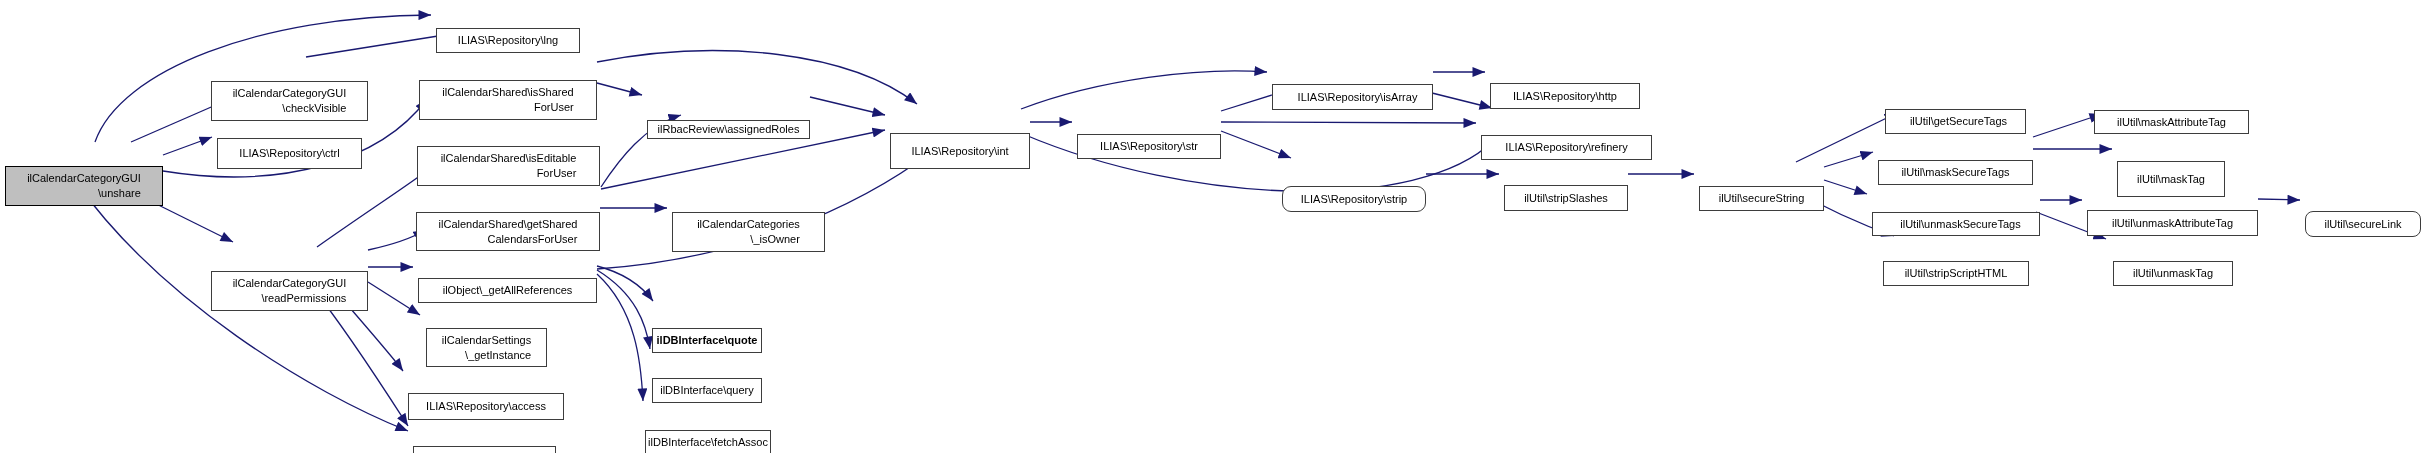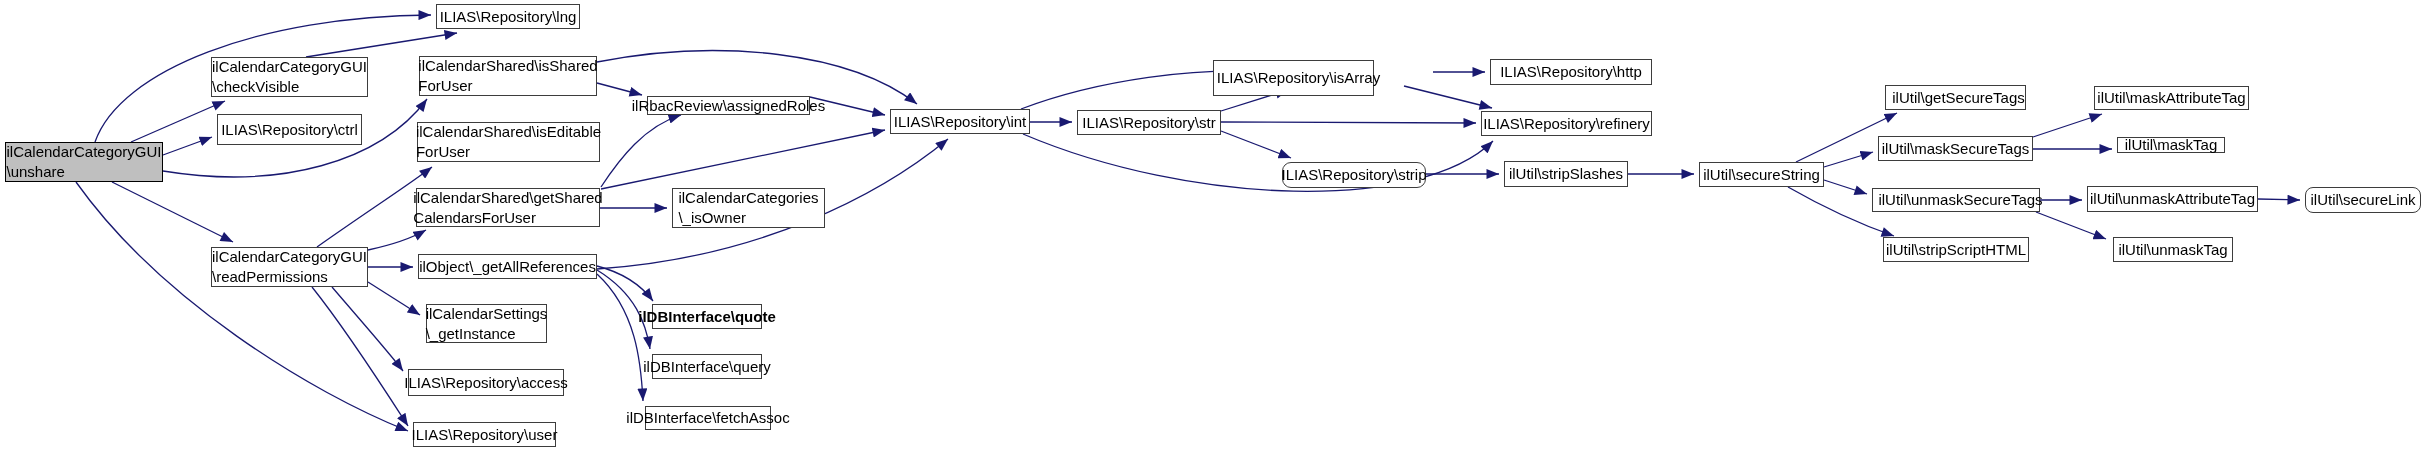--- a/index.html
+++ b/index.html
@@ -1,23 +1,23 @@
 <!DOCTYPE html>
 <html><head>
 <meta charset="utf-8">
 <style>
   html,body{margin:0;padding:0;background:#ffffff;}
   .canvas{position:relative;width:2425px;height:453px;background:#ffffff;overflow:hidden;
           font-family:"Liberation Sans",sans-serif;}
   .edge-layer{position:absolute;left:0;top:0;width:2425px;height:453px;}
   .edge{fill:none;stroke:#191970;stroke-width:1.3px;}
   .node{position:absolute;display:flex;align-items:center;justify-content:center;
-        text-align:left;white-space:pre-line;box-sizing:border-box;
-        font-size:15px;line-height:1.32;color:#000000;
-        background:#ffffff;border:1px solid #3d3d3d;padding:0 2px;cursor:pointer;}
+        text-align:right;white-space:pre-line;box-sizing:border-box;
+        font-size:11px;line-height:1.32;color:#000000;
+        background:#ffffff;border:1px solid #3d3d3d;padding:0 2px;cursor:pointer;margin-top:24px;}
   .node.highlight{background:#bfbfbf;border:1px solid #000000;cursor:default;}
 </style>
 </head>
 <body>
 
 <div class="canvas">
   <svg class="edge-layer" id="edge-layer" width="2425" height="453" viewBox="0 0 2425 453">
     <defs>
       <marker id="arrow" viewBox="0 0 10 8" refX="10" refY="4" markerUnits="userSpaceOnUse" markerWidth="13" markerHeight="10" orient="auto">
         <path d="M0,0 L10,4 L0,8 z" fill="#191970"></path>
@@ -85,31 +85,31 @@
       <div class="node" style="left: 672px; top: 188px; width: 153px; height: 40px;">ilCalendarCategories
 \_isOwner</div>
       <div class="node" style="left: 418px; top: 254px; width: 179px; height: 25px;">ilObject\_getAllReferences</div>
       <div class="node" style="left: 426px; top: 304px; width: 121px; height: 39px;">ilCalendarSettings
 \_getInstance</div>
       <div class="node" style="left: 408px; top: 369px; width: 156px; height: 27px;">ILIAS\Repository\access</div>
       <div class="node" style="left: 413px; top: 422px; width: 143px; height: 25px;">ILIAS\Repository\user</div>
       <div class="node" style="left: 652px; top: 304px; width: 110px; height: 25px; font-weight: bold;">ilDBInterface\quote</div>
       <div class="node" style="left: 652px; top: 354px; width: 110px; height: 25px;">ilDBInterface\query</div>
       <div class="node" style="left: 645px; top: 406px; width: 126px; height: 24px;">ilDBInterface\fetchAssoc</div>
-      <div class="node" style="left: 890px; top: 109px; width: 140px; height: 25px;">ILIAS\Repository\int</div>
+      <div class="node" style="left: 890px; top: 109px; width: 140px; height: 36px;">ILIAS\Repository\int</div>
       <div class="node" style="left: 1077px; top: 110px; width: 144px; height: 25px;">ILIAS\Repository\str</div>
-      <div class="node" style="left: 1213px; top: 60px; width: 161px; height: 36px; padding-left: 12px;">ILIAS\Repository\isArray</div>
-      <div class="node" style="left: 1490px; top: 59px; width: 162px; height: 26px;">ILIAS\Repository\http</div>
+      <div class="node" style="left: 1272px; top: 60px; width: 161px; height: 26px; padding-left: 12px;">ILIAS\Repository\isArray</div>
+      <div class="node" style="left: 1490px; top: 59px; width: 150px; height: 26px;">ILIAS\Repository\http</div>
       <div class="node" style="left: 1481px; top: 111px; width: 171px; height: 25px;">ILIAS\Repository\refinery</div>
       <div class="node" style="left: 1282px; top: 162px; width: 144px; height: 26px; border-radius: 9px;">ILIAS\Repository\strip</div>
       <div class="node" style="left: 1504px; top: 161px; width: 124px; height: 26px;">ilUtil\stripSlashes</div>
       <div class="node" style="left: 1699px; top: 162px; width: 125px; height: 25px;">ilUtil\secureString</div>
       <div class="node" style="left: 1885px; top: 85px; width: 141px; height: 25px; padding-left: 8px;">ilUtil\getSecureTags</div>
       <div class="node" style="left: 1878px; top: 136px; width: 155px; height: 25px;">ilUtil\maskSecureTags</div>
       <div class="node" style="left: 2094px; top: 86px; width: 155px; height: 24px;">ilUtil\maskAttributeTag</div>
-      <div class="node" style="left: 2117px; top: 137px; width: 108px; height: 16px;">ilUtil\maskTag</div>
+      <div class="node" style="left: 2117px; top: 137px; width: 108px; height: 36px;">ilUtil\maskTag</div>
       <div class="node" style="left: 1872px; top: 188px; width: 168px; height: 24px; padding-left: 11px;">ilUtil\unmaskSecureTags</div>
       <div class="node" style="left: 2087px; top: 186px; width: 171px; height: 26px;">ilUtil\unmaskAttributeTag</div>
       <div class="node" style="left: 2305px; top: 187px; width: 116px; height: 26px; border-radius: 8px;">ilUtil\secureLink</div>
       <div class="node" style="left: 1883px; top: 237px; width: 146px; height: 25px;">ilUtil\stripScriptHTML</div>
       <div class="node" style="left: 2113px; top: 237px; width: 120px; height: 25px;">ilUtil\unmaskTag</div>
     </div>
 </div>
 
 </body></html>

